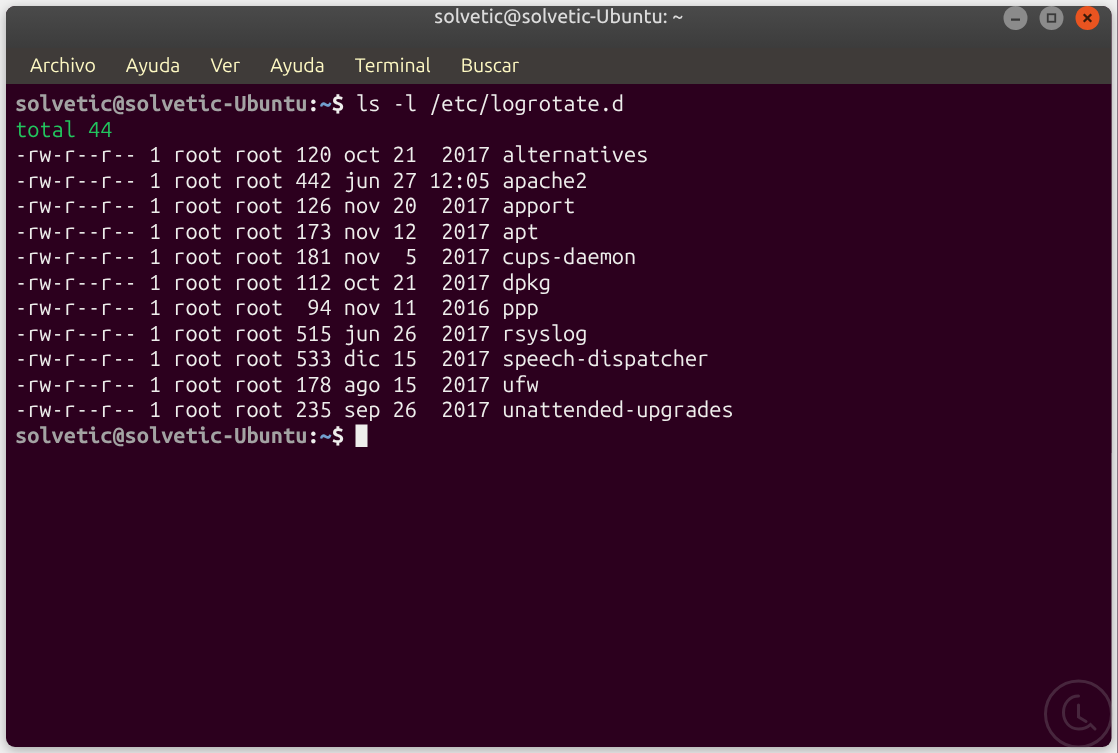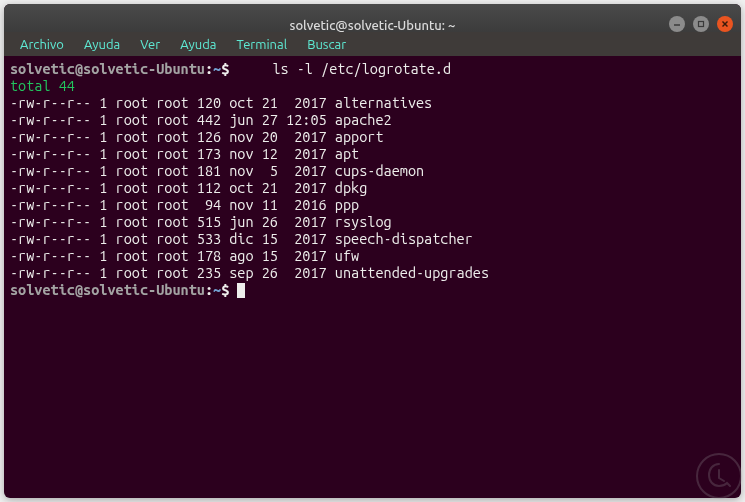--- a/index.html
+++ b/index.html
@@ -16,21 +16,21 @@
       top: 4px; left: 4px; right: 4px; bottom: 4px;
       background: #2c001e;
       border-radius: 6px;
       overflow: hidden;
       box-shadow: 0 2px 8px rgba(0,0,0,0.3);
     }
     .title-bar {
       height: 28px;
       background: linear-gradient(#4a4a4a, #3c3c3c);
       display: flex;
-      align-items: flex-end;
+      align-items: flex-start;
       padding: 0 8px;
       position: relative;
     }
     .title-text {
       flex: 1;
       text-align: center;
       color: #dcdcdc;
       font-family: "Ubuntu", sans-serif;
       font-size: 13px;
       font-weight: 500;
@@ -57,38 +57,38 @@
       height: 24px;
       background: #3f3b39;
       display: flex;
       align-items: center;
       padding: 0 8px;
       gap: 4px;
       font-family: "Ubuntu", sans-serif;
       font-size: 13px;
     }
     .menu-item {
-      color: #5eead4;
+      color: #fef9c3;
       padding: 2px 8px;
       cursor: pointer;
     }
     .terminal-body {
       padding: 4px 6px;
       font-size: 14.5px;
       line-height: 17px;
       background: #2c001e;
       color: #eeeeec;
       white-space: pre;
       font-family: "Ubuntu Mono", "DejaVu Sans Mono", monospace;
     }
     .prompt-user { color: #a3a3a3; font-weight: bold; }
     .prompt-colon { color: #eeeeec; font-weight: bold; }
     .prompt-path { color: #729fcf; font-weight: bold; }
     .prompt-dollar { color: #eeeeec; font-weight: bold; }
-    .cmd { color: #eeeeec; margin-left: 35px; }
+    .cmd { color: #eeeeec; }
     .ls-line { color: #22c55e; }
     .cursor {
       display: inline-block;
       width: 8px; height: 15px;
       background: #eeeeec;
       vertical-align: text-bottom;
     }
     .watermark {
       position: absolute;
       right: 2px;

